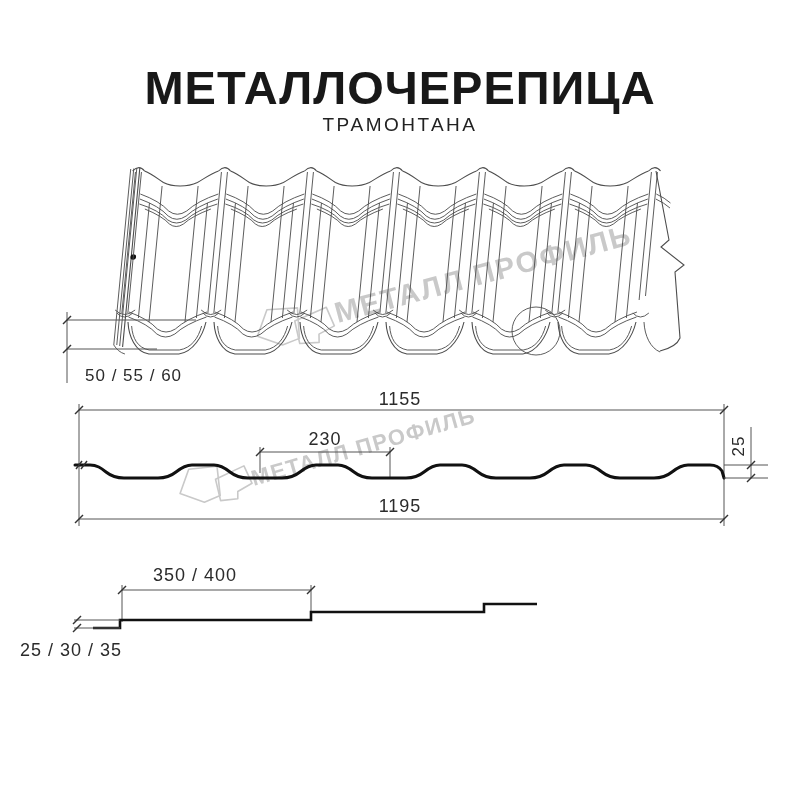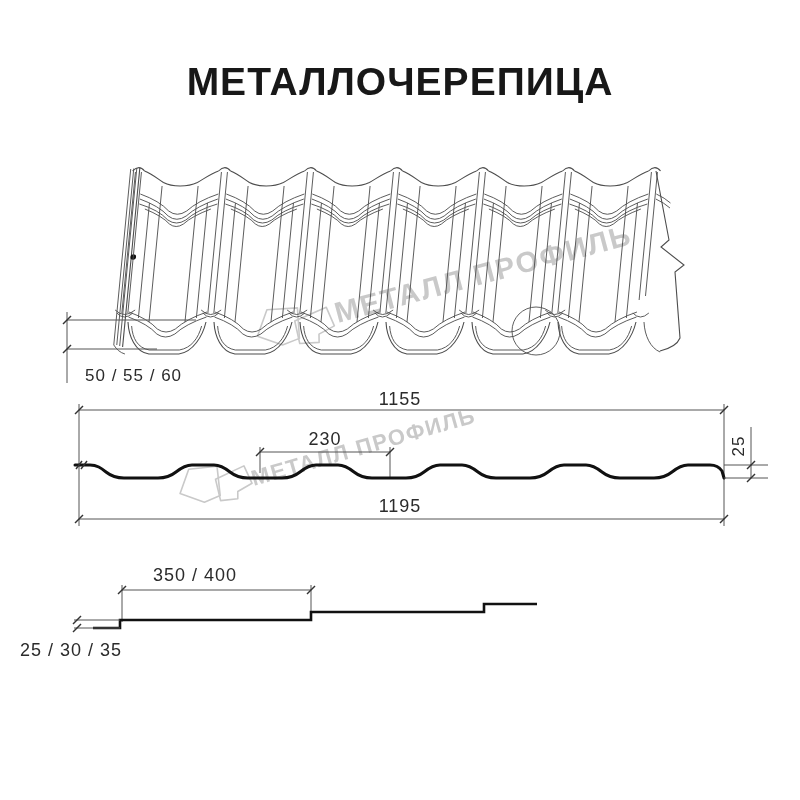--- a/index.html
+++ b/index.html
@@ -1,39 +1,40 @@
 <!DOCTYPE html>
 <html><head>
 <meta charset="utf-8">
 <style>
   html,body{margin:0;padding:0;background:#ffffff;}
   .page{position:relative;width:800px;height:800px;background:#fff;overflow:hidden;
         font-family:"Liberation Sans", sans-serif;}
   .title{position:absolute;top:60px;left:0;width:800px;text-align:center;
-         font-size:39px;font-weight:bold;letter-spacing:1px;color:#181818;}
+         font-size:47px;font-weight:bold;letter-spacing:1px;color:#181818;}
   .subtitle{position:absolute;top:114px;left:0;width:800px;text-align:center;
             font-size:19px;font-weight:normal;letter-spacing:2.5px;color:#222;}
   svg{position:absolute;top:0;left:0;}
   .wire{stroke:#4d4d4d;stroke-width:0.9;fill:none;}
   .wire2{stroke:#4d4d4d;stroke-width:1.1;fill:none;}
   .dim{stroke:#555;stroke-width:1;fill:none;}
   .tick{stroke:#333;stroke-width:1.4;fill:none;}
   .thick{stroke:#111;stroke-width:3;fill:none;stroke-linejoin:round;stroke-linecap:round;}
   .thick2{stroke:#111;stroke-width:2.6;fill:none;stroke-linejoin:miter;}
   .dimtxt{font-family:"Liberation Sans", sans-serif;font-size:18px;fill:#2b2b2b;letter-spacing:1px;}
   .dimtxt-s{font-family:"Liberation Sans", sans-serif;font-size:17px;fill:#2b2b2b;letter-spacing:1px;}
   .wm-text{font-family:"Liberation Sans", sans-serif;font-weight:bold;fill:#c9c9c9;}
   .wm-logo{stroke:#c9c9c9;stroke-width:1.6;fill:none;stroke-linejoin:round;}
 </style>
 </head>
 <body>
 
 <div class="page">
 
   <div class="title">МЕТАЛЛОЧЕРЕПИЦА</div>
+  <div class="subtitle">ТРАМОНТАНА</div>
 
   <svg width="800" height="800" viewBox="0 0 800 800">
 
     <defs>
 
       <g id="mod">
 
         <path class="wire2" d="M -6,171 C -2,166.5 2,166.5 6,171"></path>
 
         <path class="wire2" d="M 6,171 C 14,174 20,179 26,182.5 C 32,185.5 38,186 43,186 C 48,186 54,185.5 60,182.5 C 66,179 72,174 80,171"></path>

